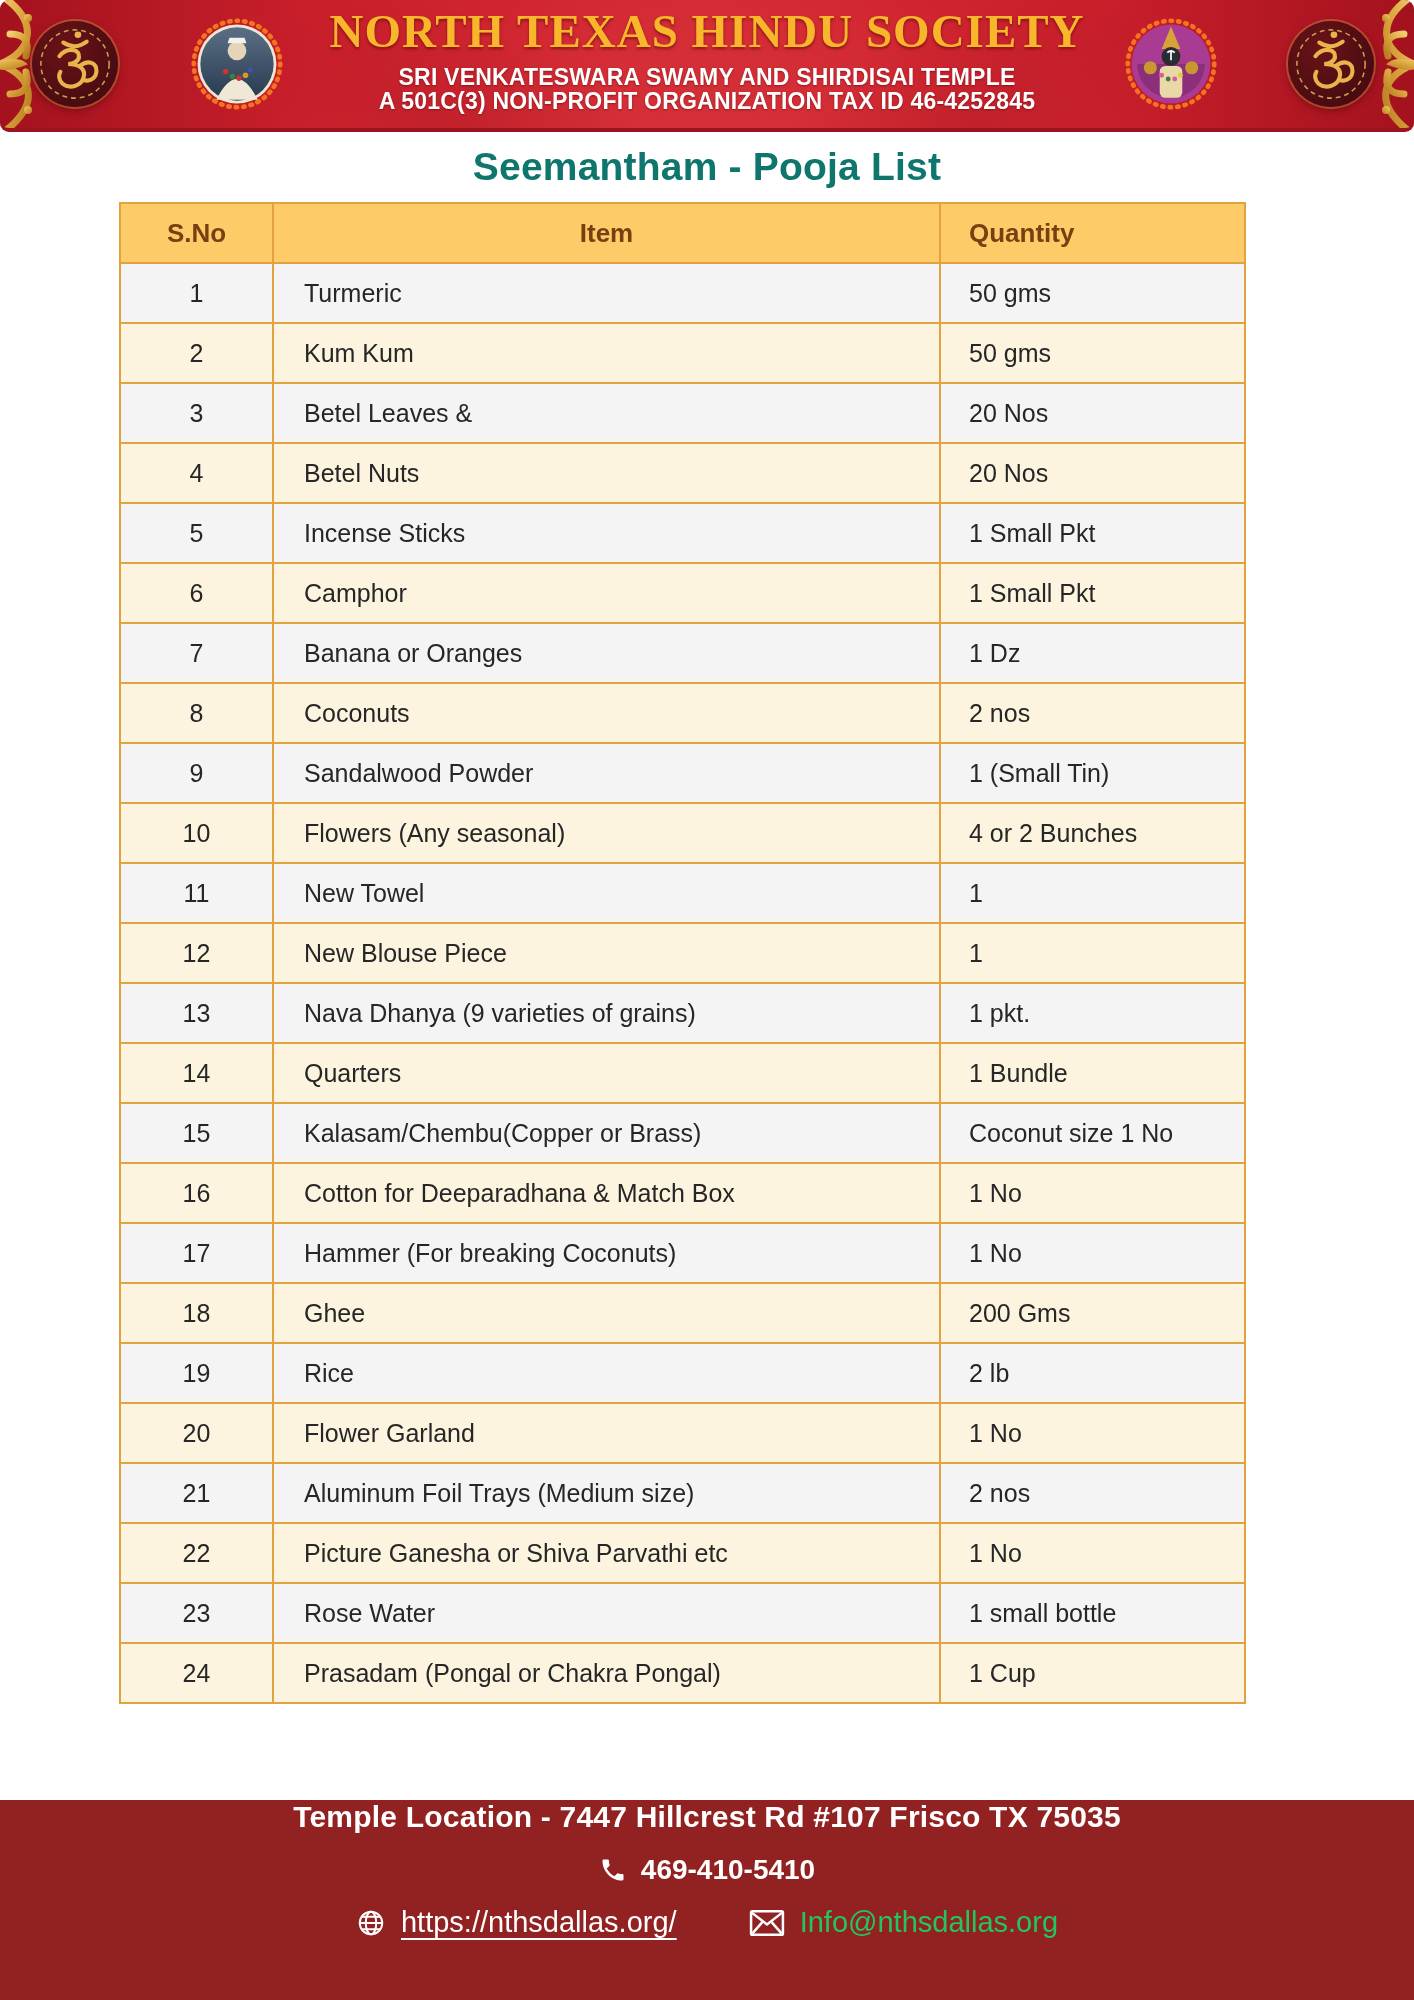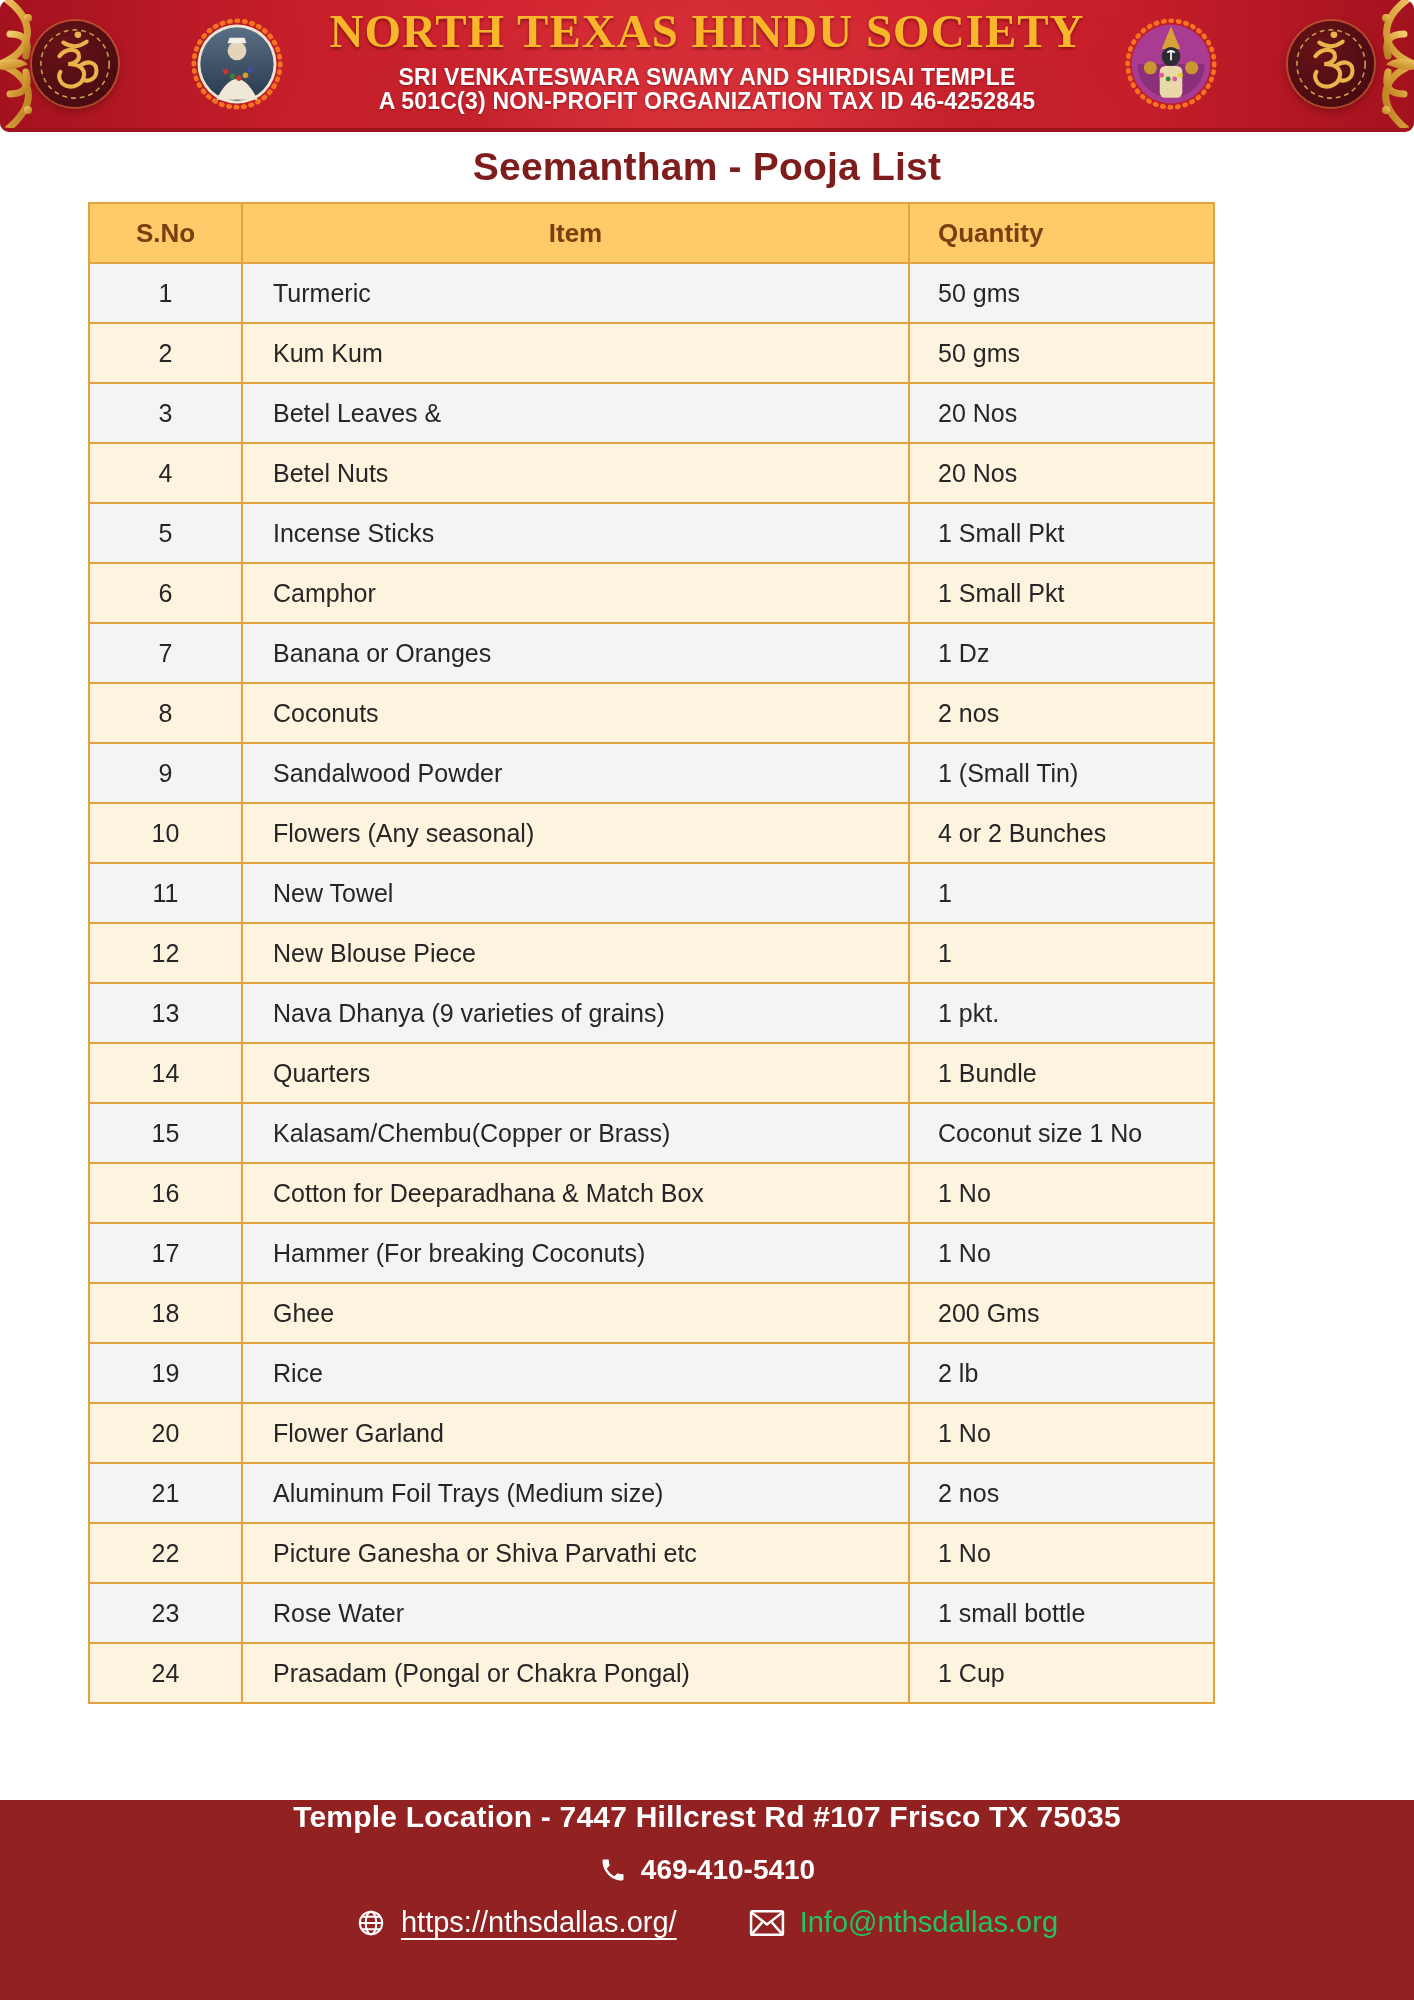--- a/index.html
+++ b/index.html
@@ -48,27 +48,27 @@
   .medallion.right{left:1288px;}
   .deity{position:absolute;top:17px;width:94px;height:94px;z-index:2;}
   .deity.left{left:190px;}
   .deity.right{left:1124px;}
   .flourish{position:absolute;top:0;height:128px;width:92px;z-index:1;}
   .flourish.left{left:-6px;}
   .flourish.right{right:-6px;transform:scaleX(-1);}
 
   
   .title-band{height:70px;flex:none;display:flex;align-items:center;justify-content:center;}
-  .page-title{font-size:39px;font-weight:bold;color:#7f1d1d;letter-spacing:.2px;}
+  .page-title{font-size:39px;font-weight:bold;color:#0f766e;letter-spacing:.2px;}
 
   
   .table-band{flex:1 1 auto;}
   table.pooja{
     border-collapse:collapse;table-layout:fixed;
-    margin-left:88px;width:1125px;
+    margin-left:119px;width:1125px;
   }
   table.pooja th, table.pooja td{
     border:2px solid #e1a33f;height:60px;box-sizing:border-box;
     vertical-align:middle;
   }
   table.pooja th{
     background:#fecb69;color:#7b3e11;font-size:26px;font-weight:bold;text-align:center;
   }
   table.pooja th.qty{ text-align:left;padding-left:28px; }
   table.pooja td{font-size:25px;color:#262626;background:#f4f4f4;}

